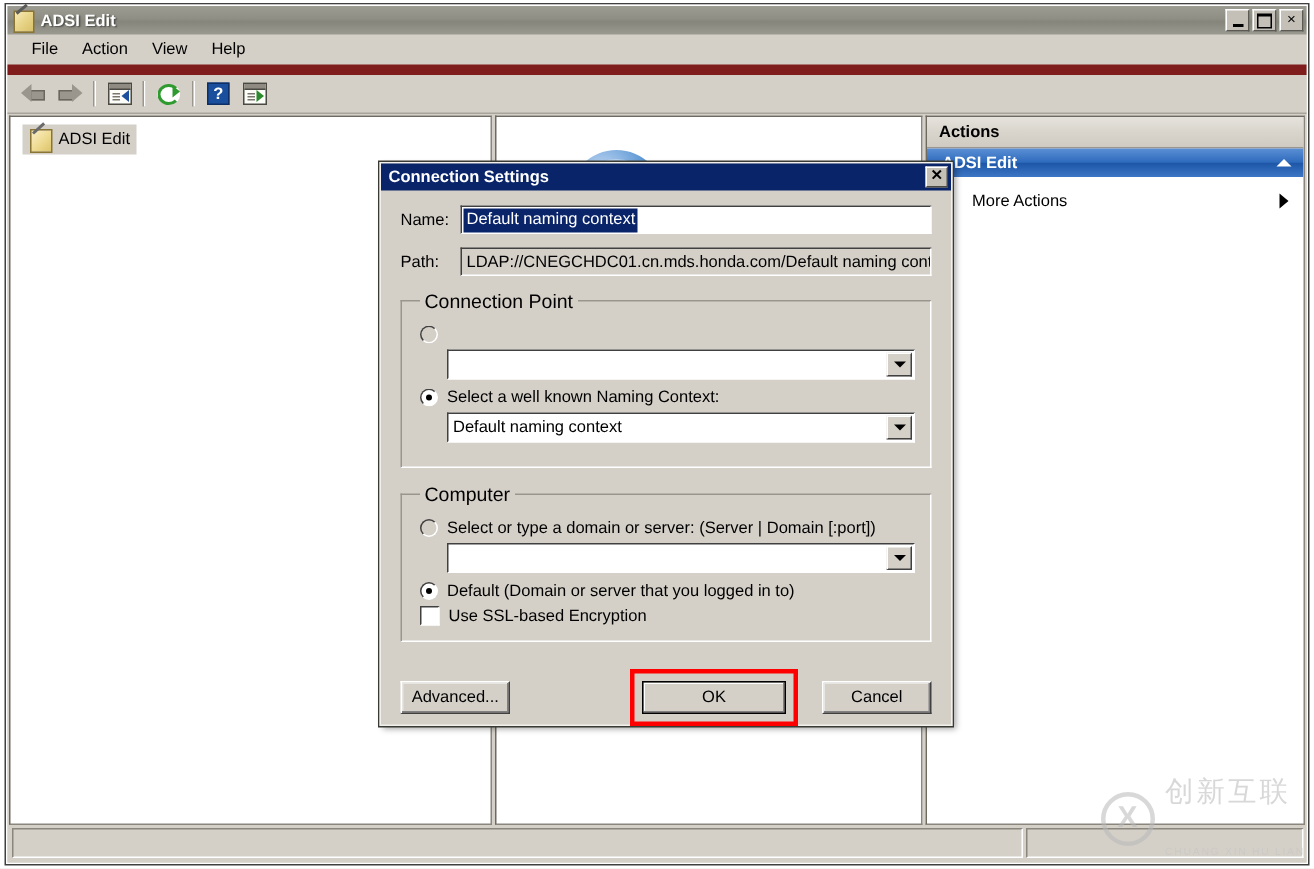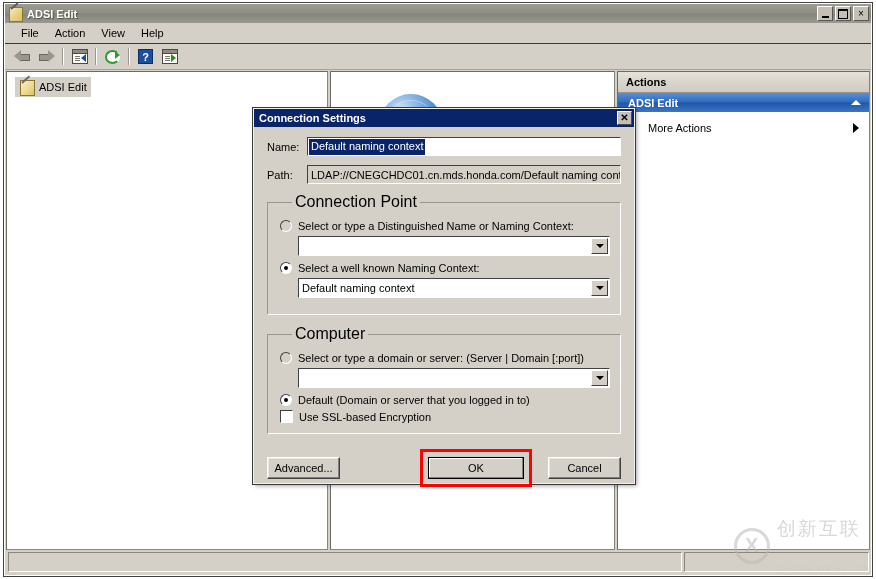--- a/index.html
+++ b/index.html
@@ -98,21 +98,21 @@
   .tbtn.max .box { width: 8px; height: 7px; border: 1px solid #000; border-top-width: 2px; }
 
   
   #menu-bar {
     height: 20px;
     background: #d4d0c8;
     display: flex;
     align-items: center;
     padding-left: 8px;
     flex: 0 0 auto;
-    border-bottom: 1px solid #7f1d1d;
+    border-bottom: 7px solid #7f1d1d;
   }
   .menu-item {
     padding: 2px 8px;
     font-size: 11px;
     color: #000;
     cursor: default;
     white-space: nowrap;
   }
 
   
@@ -468,24 +468,24 @@
 
   fieldset.group {
     border: 1px solid #ffffff;
     border-top-color: #9a968e;
     border-left-color: #9a968e;
     margin: 0 0 10px 0;
     padding: 6px 10px 10px 10px;
     position: relative;
   }
   fieldset.group > legend {
-    font-size: 16px;
+    font-size: 13px;
     color: #000;
     padding: 0 3px;
-    margin-left: 14px;
+    margin-left: 2px;
   }
   .radio-row {
     display: flex;
     align-items: center;
     margin: 3px 0 4px 2px;
   }
   .radio {
     width: 12px; height: 12px;
     border-radius: 50%;
     background: #ffffff;
@@ -780,21 +780,20 @@
       <div class="frow">
         <div class="flabel">Path:</div>
         <div id="path-field" class="sunken">LDAP://CNEGCHDC01.cn.mds.honda.com/Default naming context</div>
       </div>
 
       <fieldset class="group">
         <legend>Connection Point</legend>
 
         <div class="radio-row">
           <div class="radio disabled"></div>
-          <div class="radio-label">Select or type a Distinguished Name or Naming Context:</div>
         </div>
         <div class="combo">
           <div class="val"></div>
           <div class="btn">
               <div class="ar"></div>
             </div>
         </div>
 
         <div class="radio-row">
           <div class="radio checked"></div>

